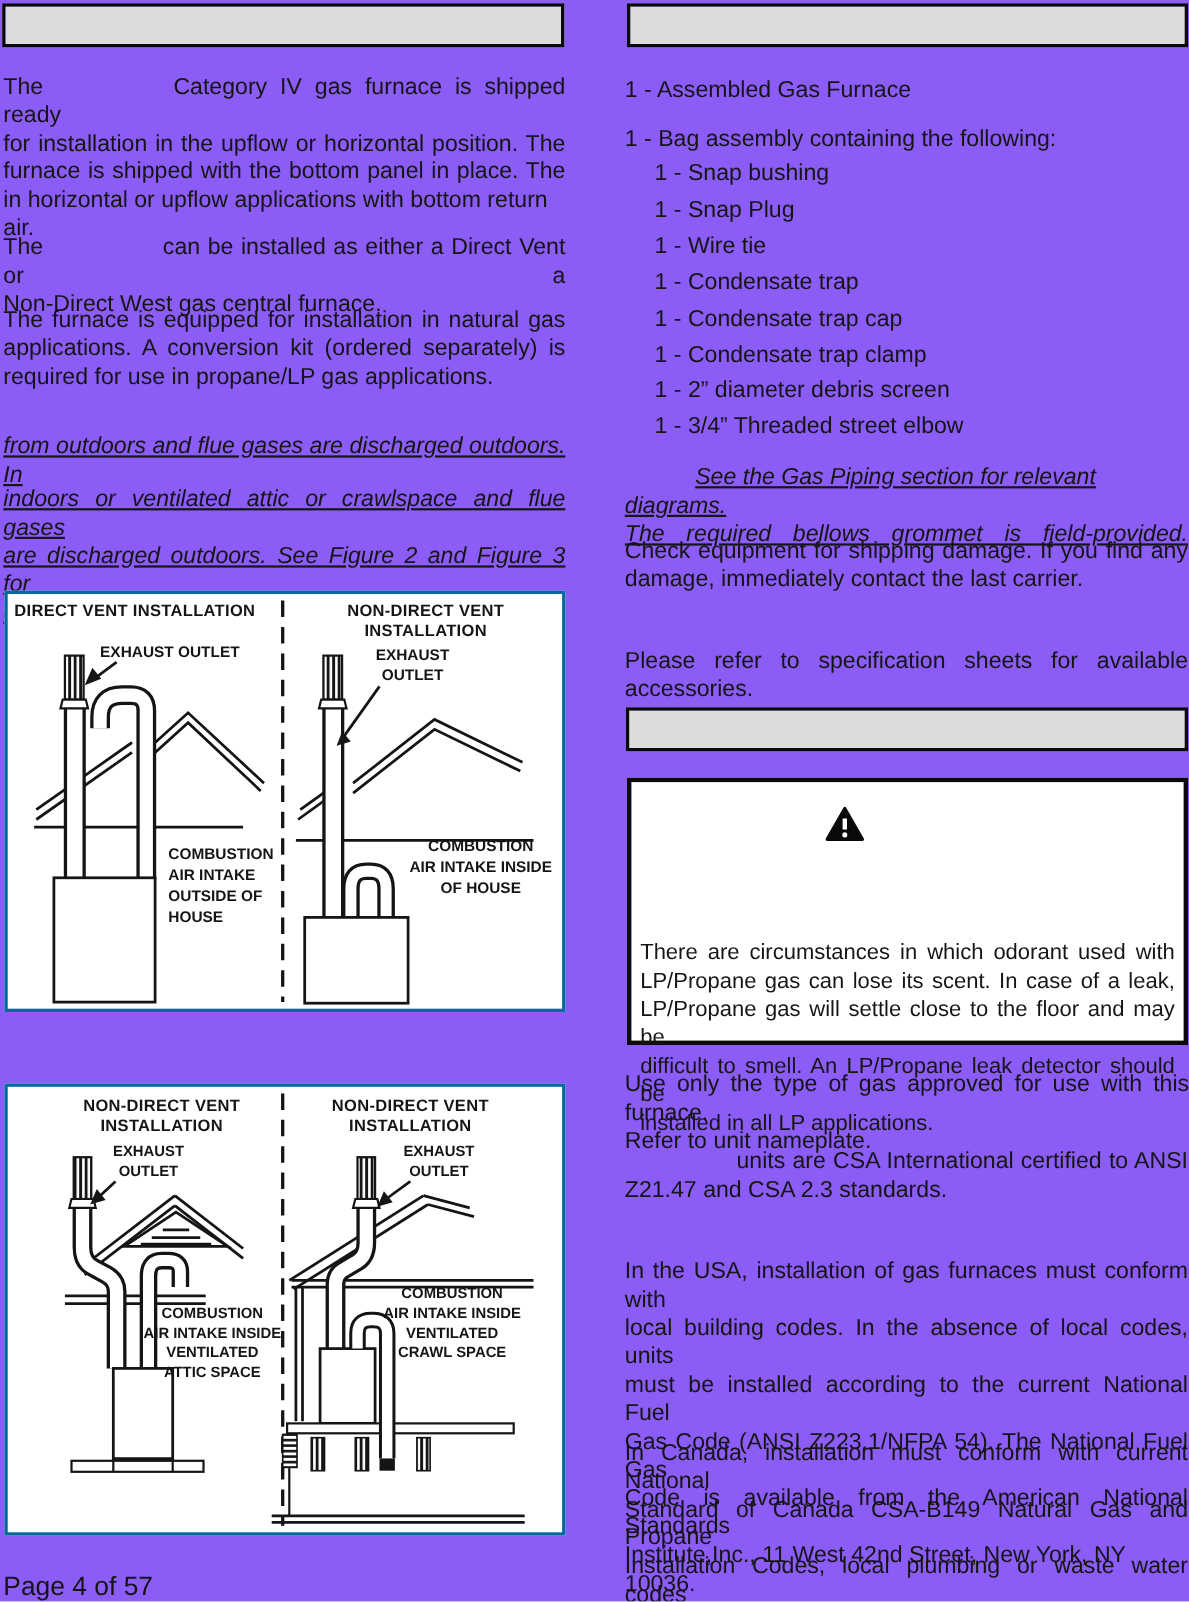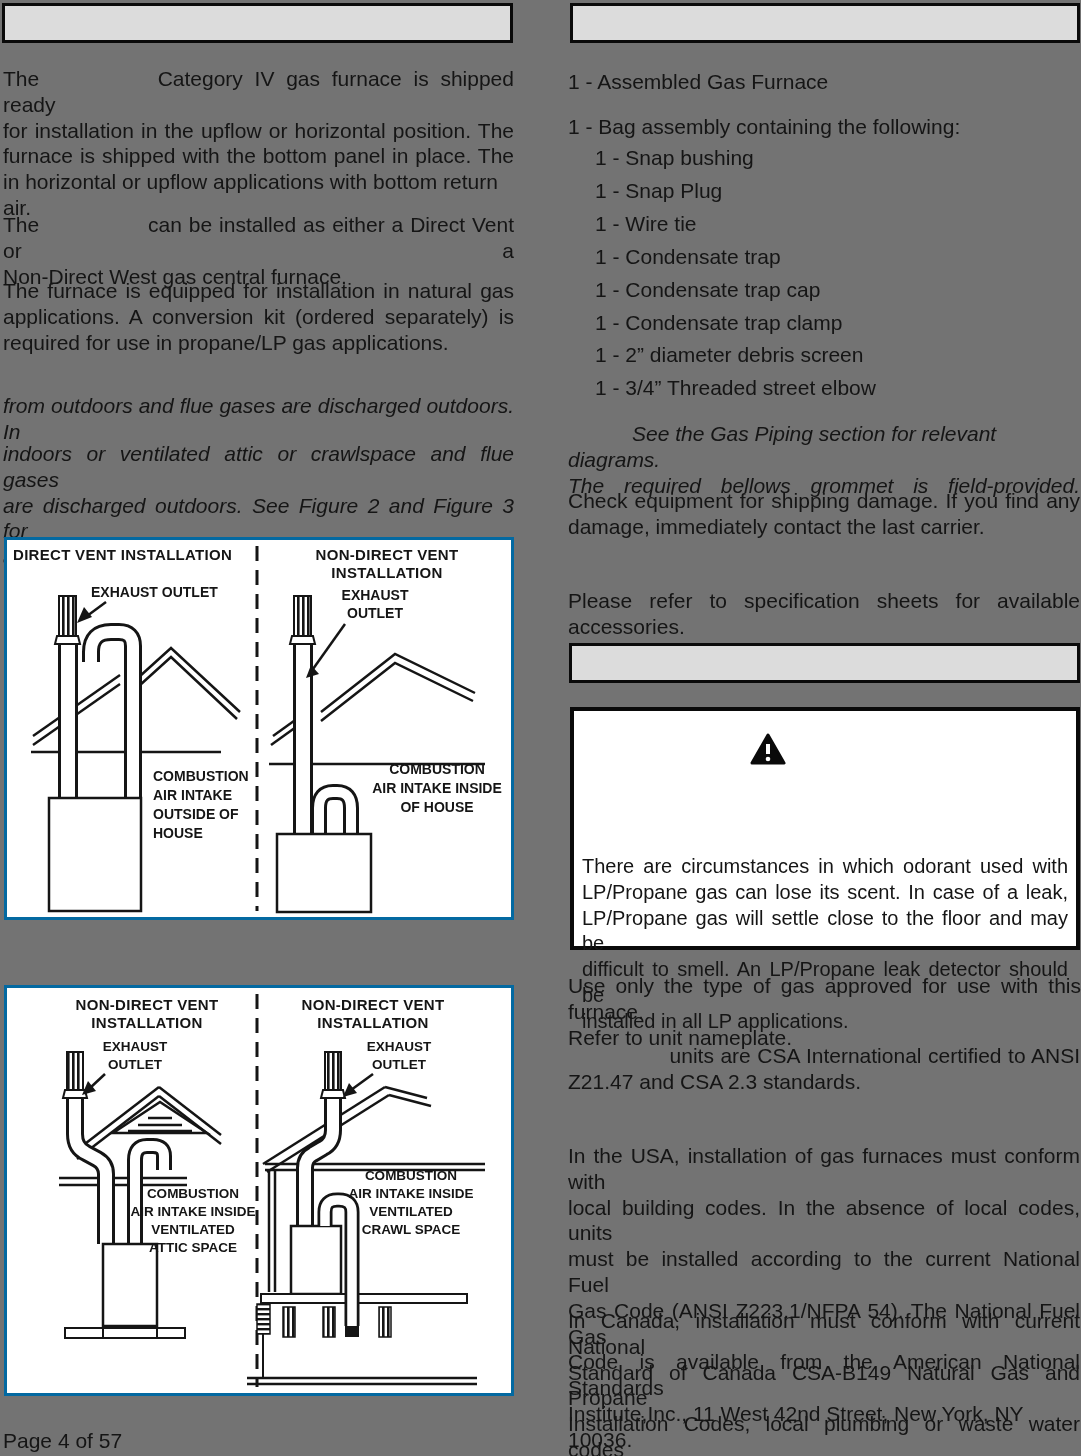--- a/index.html
+++ b/index.html
@@ -1,33 +1,33 @@
 <!DOCTYPE html>
 <html><head>
 <meta charset="utf-8">
 <style>
   html,body{margin:0;padding:0;background:#fff;}
-  .page{position:relative;width:1081px;height:1456px;background:#737373;
+  .page{position:relative;width:1081px;height:1456px;background:#8b5cf6;
         font-family:"Liberation Sans",sans-serif;color:#151515;overflow:hidden;}
   .abs{position:absolute;}
   .bar{background:#dcdcdc;border:3px solid #0a0a0a;box-sizing:border-box;height:40px;}
   .para{font-size:21px;line-height:25.8px;color:#151515;}
   .para .line{white-space:normal;}
   .j{text-align:justify;text-align-last:justify;}
   .jall .line{text-align:justify;text-align-last:justify;}
   .nojust .line{text-align:left !important;text-align-last:auto !important;}
-  .ital{font-style:italic;}
+  .ital{font-style:italic;text-decoration:underline;}
   .gap{display:inline-block;width:95px;}
   .note .line:first-child{text-indent:64px;}
   .listitem{font-size:21px;line-height:25px;}
   .baglist{font-size:21px;line-height:32.9px;padding-left:27px;}
   .fig{border:3px solid #0369a1;box-sizing:border-box;background:#fff;}
   .warnbox{border:4px solid #0a0a0a;box-sizing:border-box;background:#fff;}
   .warntext{font-size:20px;line-height:25.8px;margin-top:44px;}
-  .footer{font-size:21px;color:#151515;}
+  .footer{font-size:24px;color:#151515;}
   svg text{font-family:"Liberation Sans",sans-serif;font-weight:bold;fill:#151515;}
   svg .t{font-size:15px;letter-spacing:.3px;}
   svg .l{font-size:14px;}
   svg .l2{font-size:13.5px;}
 </style>
 </head>
 <body>
 
 <div class="page">
 

